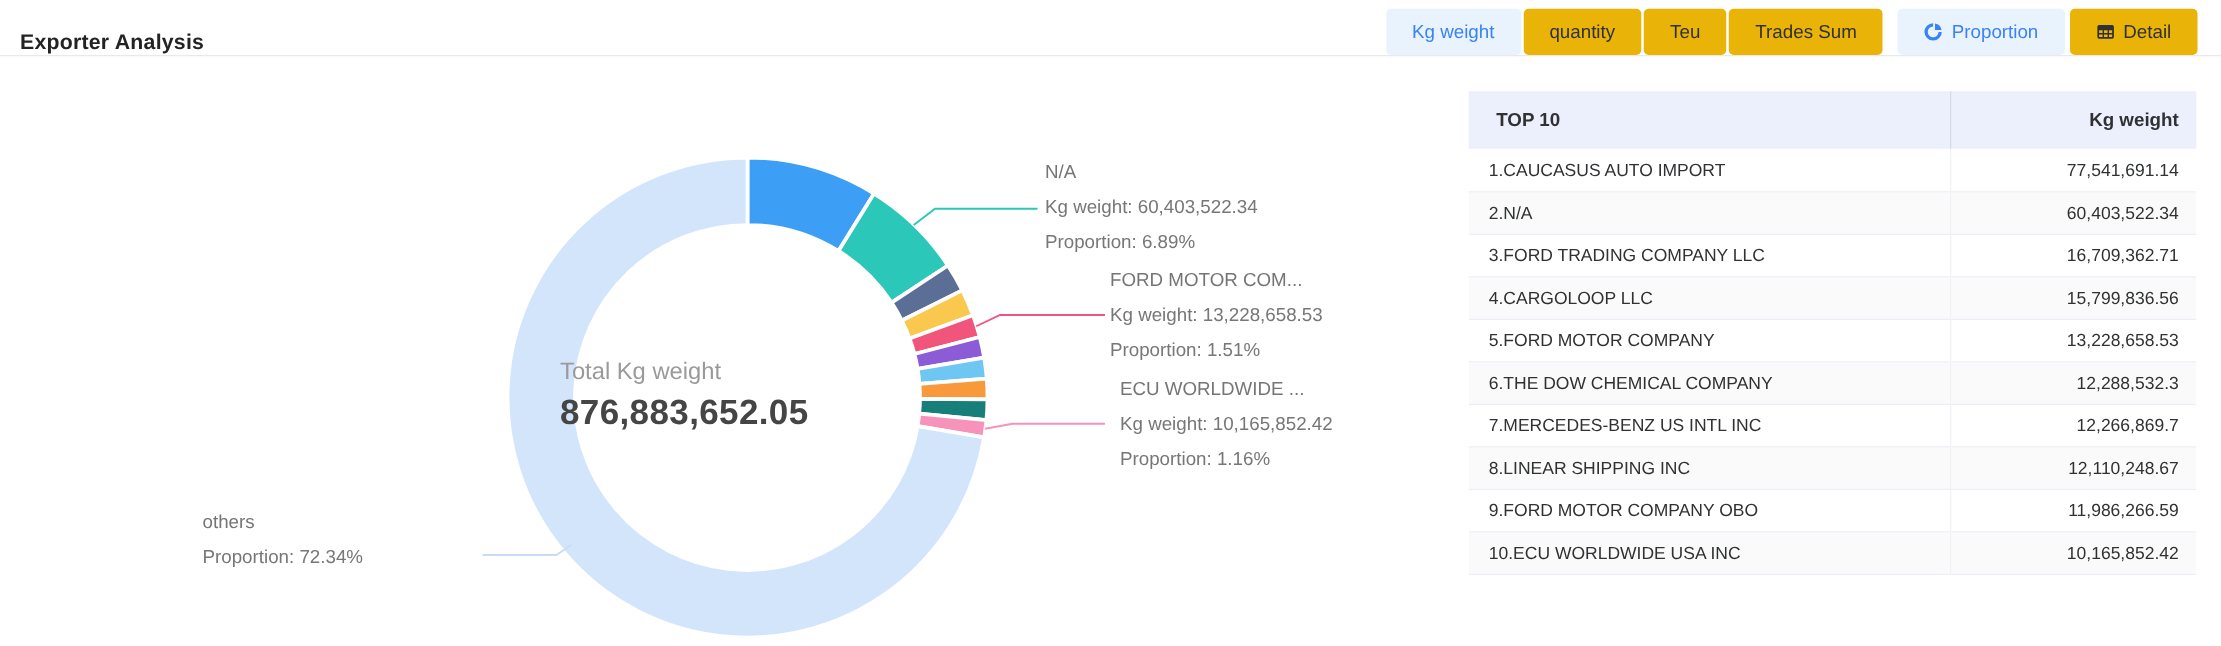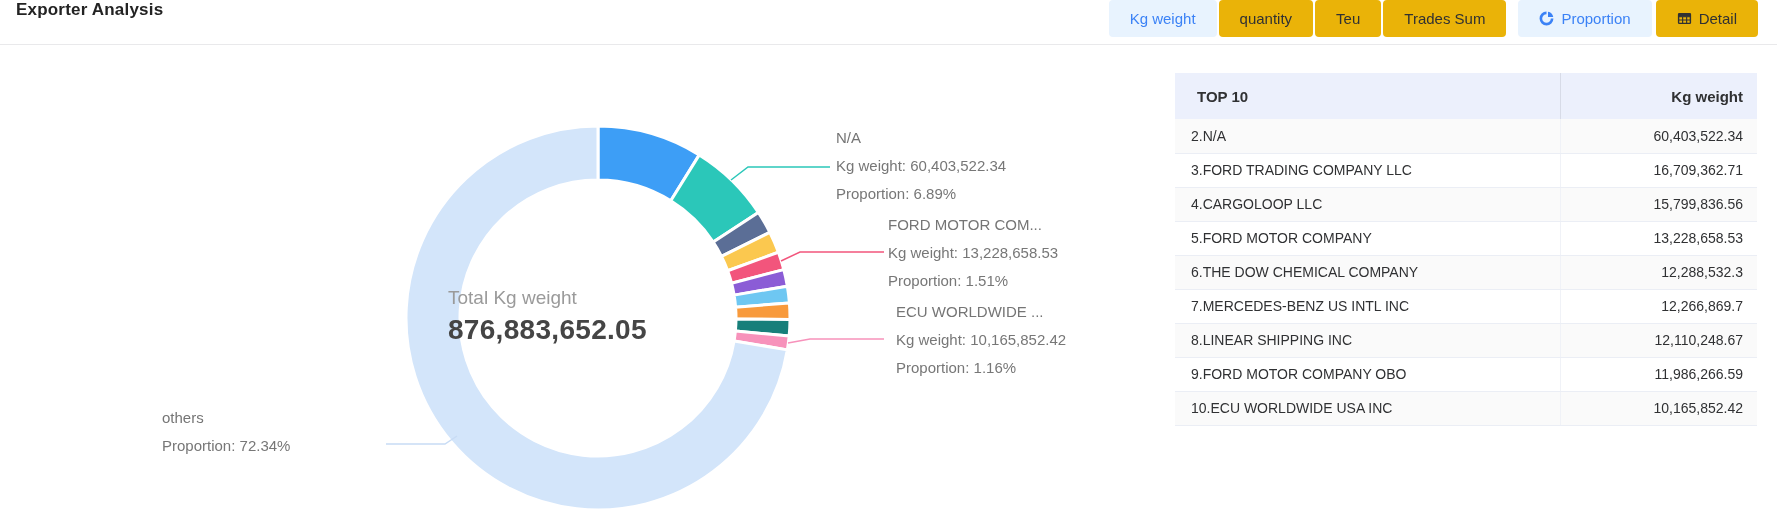--- a/index.html
+++ b/index.html
@@ -2,21 +2,21 @@
 <html><head>
 <meta charset="utf-8">
 <style>
   * { margin:0; padding:0; box-sizing:border-box; }
   html,body { background:#fff; }
   body { font-family:"Liberation Sans","DejaVu Sans",sans-serif; }
   .page { position:relative; width:1777px; height:517px; background:#fff; overflow:hidden; }
 
   
   .topbar { position:absolute; left:0; top:0; width:100%; height:45px;
-            display:flex; align-items:flex-start; justify-content:space-between;
+            display:flex; align-items:flex-end; justify-content:space-between;
             padding:0 19px 0 16px; border-bottom:1px solid #e9e9eb; background:#fff; }
   .page-title { font-size:17px; font-weight:700; color:#232323; letter-spacing:.2px; }
   .tab-groups { display:flex; align-items:center; }
   .metric-tabs { display:flex; gap:2px; }
   .tab, .view-btn { border:none; cursor:pointer; height:37px; padding:0 21px;
         display:flex; align-items:center; gap:7px; font-size:15px; border-radius:4px;
         background:#eab308; color:#303133; font-family:inherit; white-space:nowrap; }
   .tab.active, .view-btn.active { background:#e8f3fe; color:#3b82f6; }
   .view-btn.proportion { margin-left:12px; }
   .view-btn.detail { margin-left:4px; }
@@ -143,20 +143,24 @@
           <col class="c-name-col">
           <col>
         </colgroup>
       <thead>
         <tr>
           <th>TOP 10</th>
           <th class="num">Kg weight</th>
         </tr>
       </thead>
       <tbody>
+          <tr>
+            <td>1.CAUCASUS AUTO IMPORT</td>
+            <td class="num">77,541,691.14</td>
+          </tr>
           <tr class="alt">
             <td>2.N/A</td>
             <td class="num">60,403,522.34</td>
           </tr>
           <tr>
             <td>3.FORD TRADING COMPANY LLC</td>
             <td class="num">16,709,362.71</td>
           </tr>
           <tr class="alt">
             <td>4.CARGOLOOP LLC</td>

